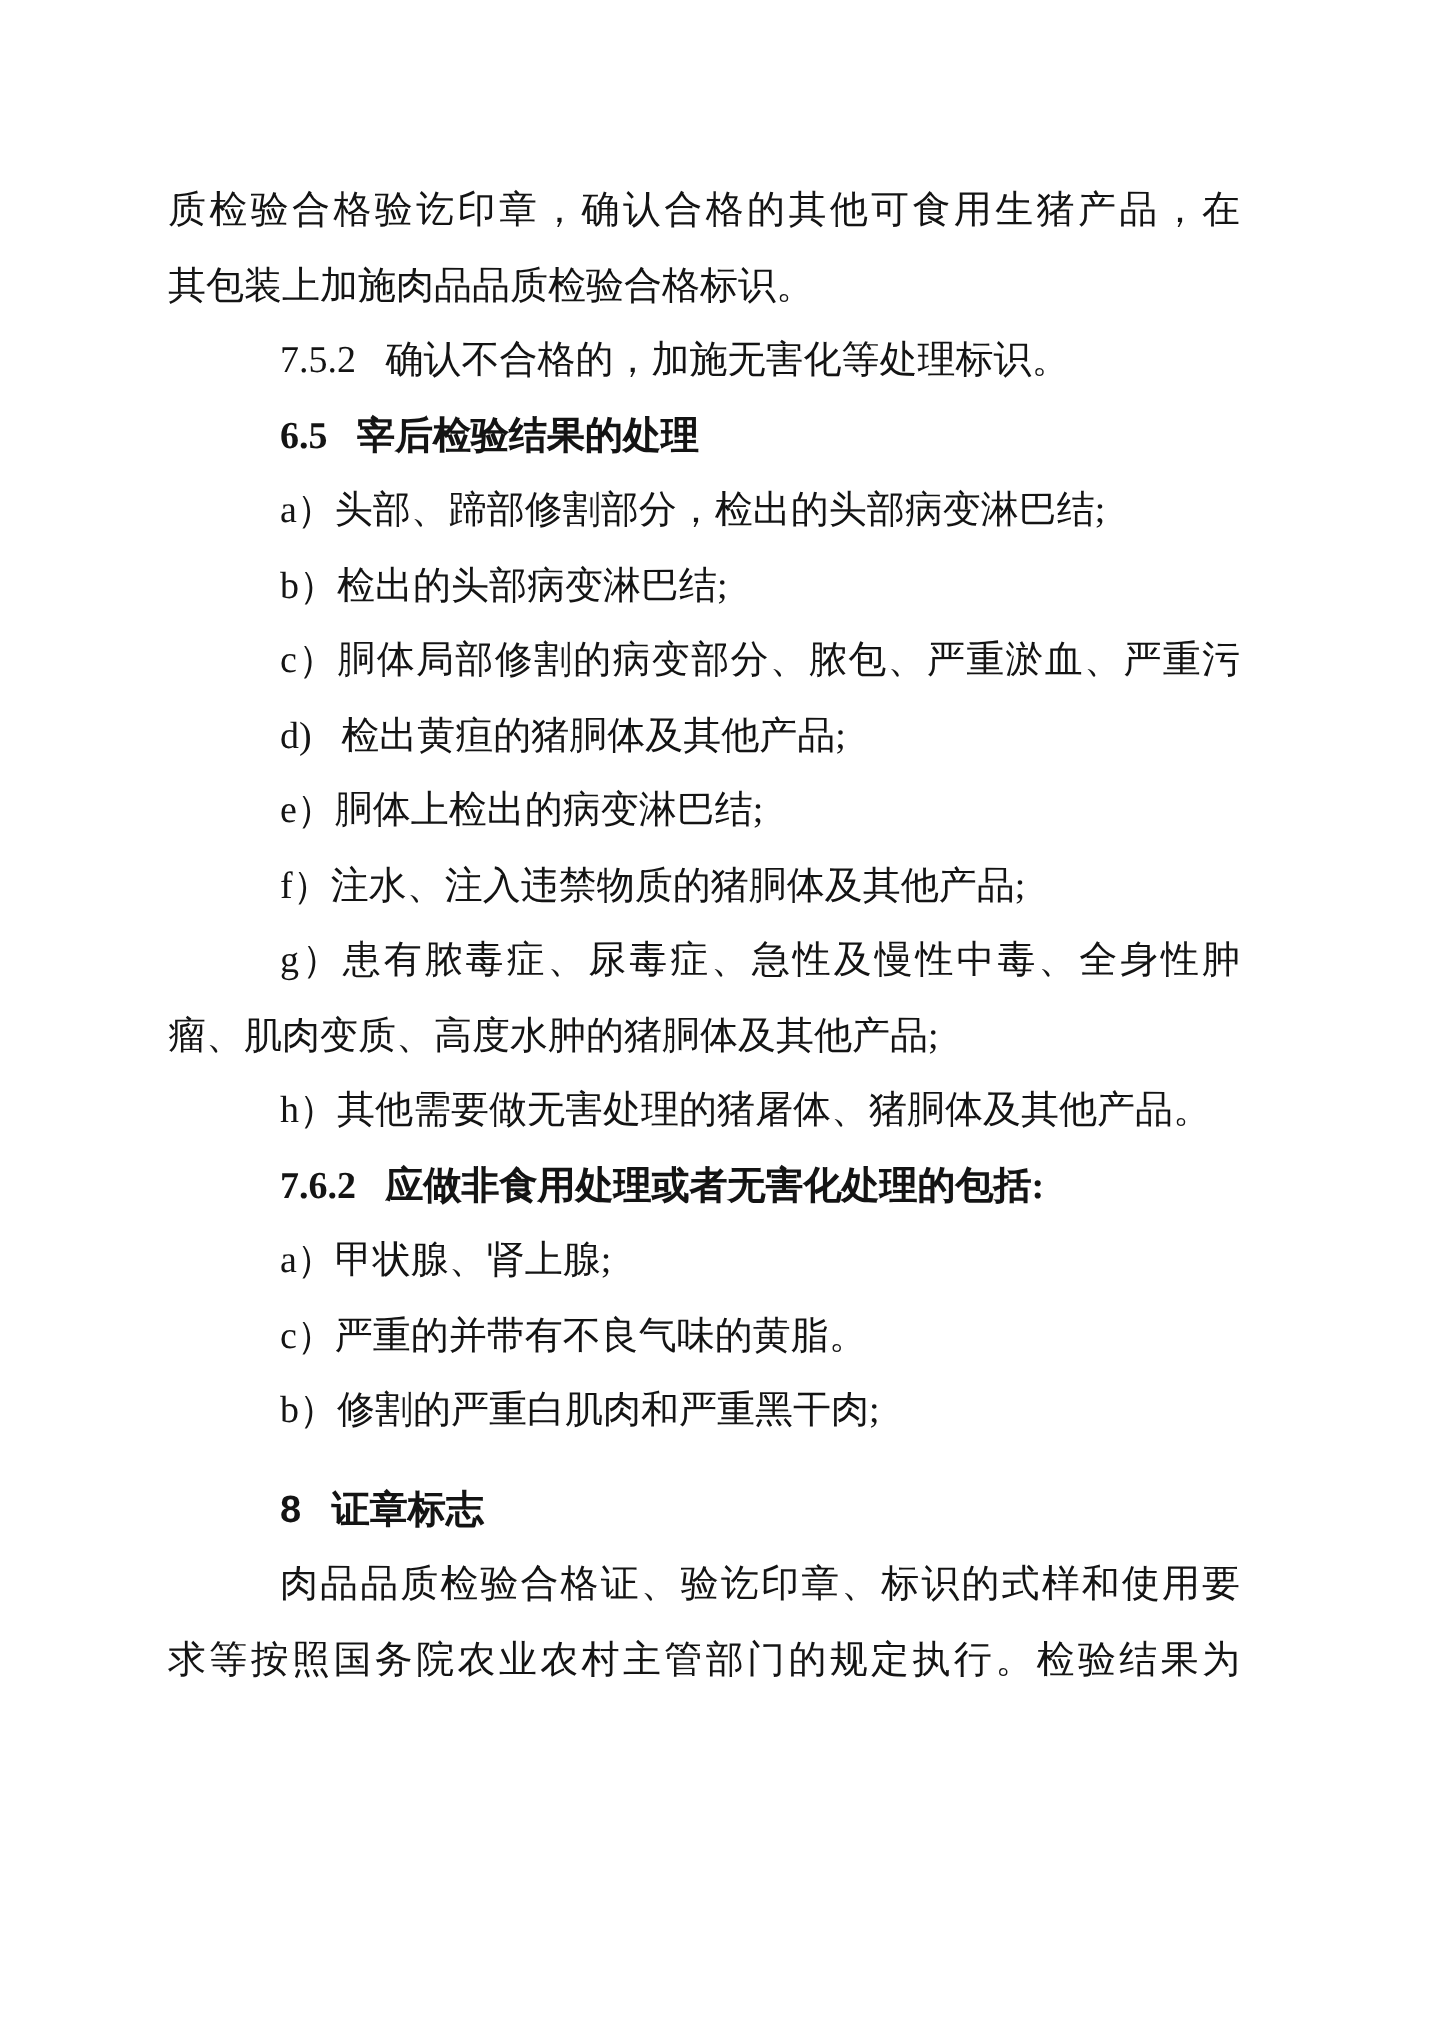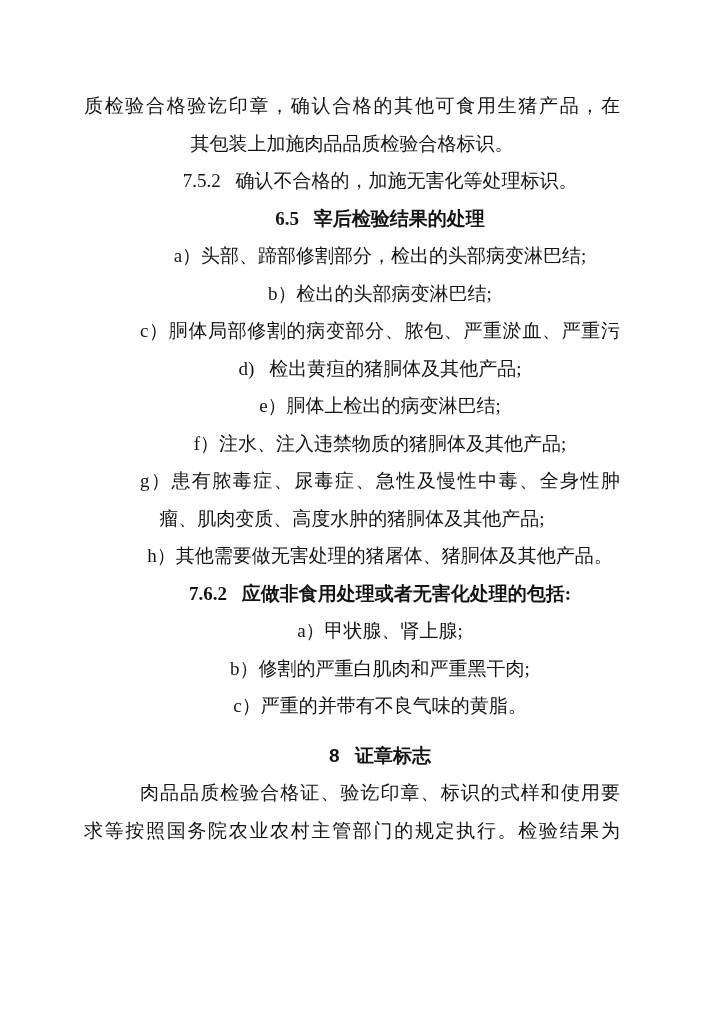--- a/index.html
+++ b/index.html
@@ -19,21 +19,21 @@
   .doc-body {
     position: absolute;
     left: 84px;
     top: 87px;
     width: 536px;
     font-size: 19px;
     line-height: 37.5px;
     word-spacing: 10px; 
   }
   .ln {
-    text-align: center;
+    text-align: left;
     white-space: normal;
   }
   
   .j {
     text-align: justify;
     text-align-last: justify;
   }
   
   .i {
     text-indent: 56px;
@@ -72,20 +72,20 @@
     <div class="ln i">b）检出的头部病变淋巴结;</div>
     <div class="ln i j">c）胴体局部修割的病变部分、脓包、严重淤血、严重污</div>
     <div class="ln i">d) 检出黄疸的猪胴体及其他产品;</div>
     <div class="ln i">e）胴体上检出的病变淋巴结;</div>
     <div class="ln i">f）注水、注入违禁物质的猪胴体及其他产品;</div>
     <div class="ln i j">g）患有脓毒症、尿毒症、急性及慢性中毒、全身性肿</div>
     <div class="ln">瘤、肌肉变质、高度水肿的猪胴体及其他产品;</div>
     <div class="ln i">h）其他需要做无害处理的猪屠体、猪胴体及其他产品。</div>
     <div class="ln i b">7.6.2 应做非食用处理或者无害化处理的包括:</div>
     <div class="ln i">a）甲状腺、肾上腺;</div>
+    <div class="ln i">c）严重的并带有不良气味的黄脂。</div>
     <div class="ln i">b）修割的严重白肌肉和严重黑干肉;</div>
-    <div class="ln i">c）严重的并带有不良气味的黄脂。</div>
     <div class="ln i sans">8 证章标志</div>
     <div class="ln i j">肉品品质检验合格证、验讫印章、标识的式样和使用要</div>
     <div class="ln j">求等按照国务院农业农村主管部门的规定执行。检验结果为</div>
   </div>
   <div class="pageno">9</div>
 </div>
 
 </body></html>

